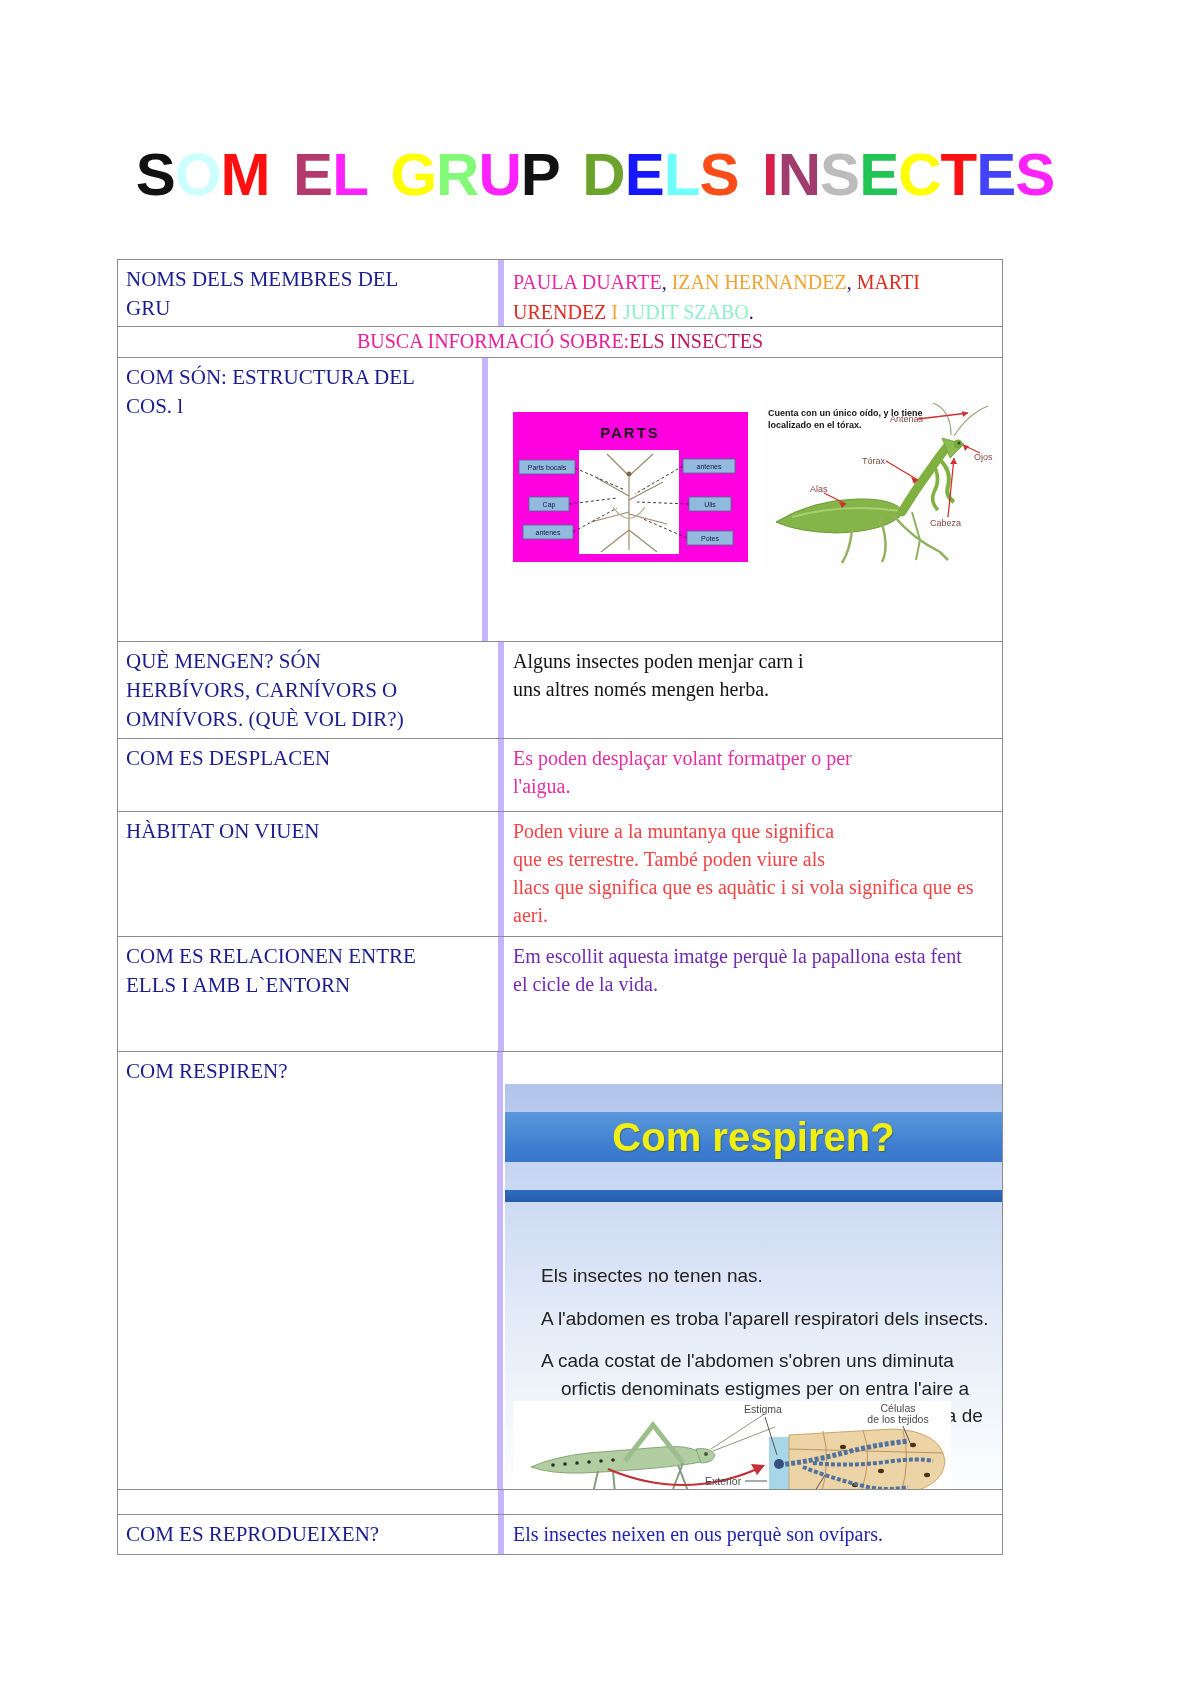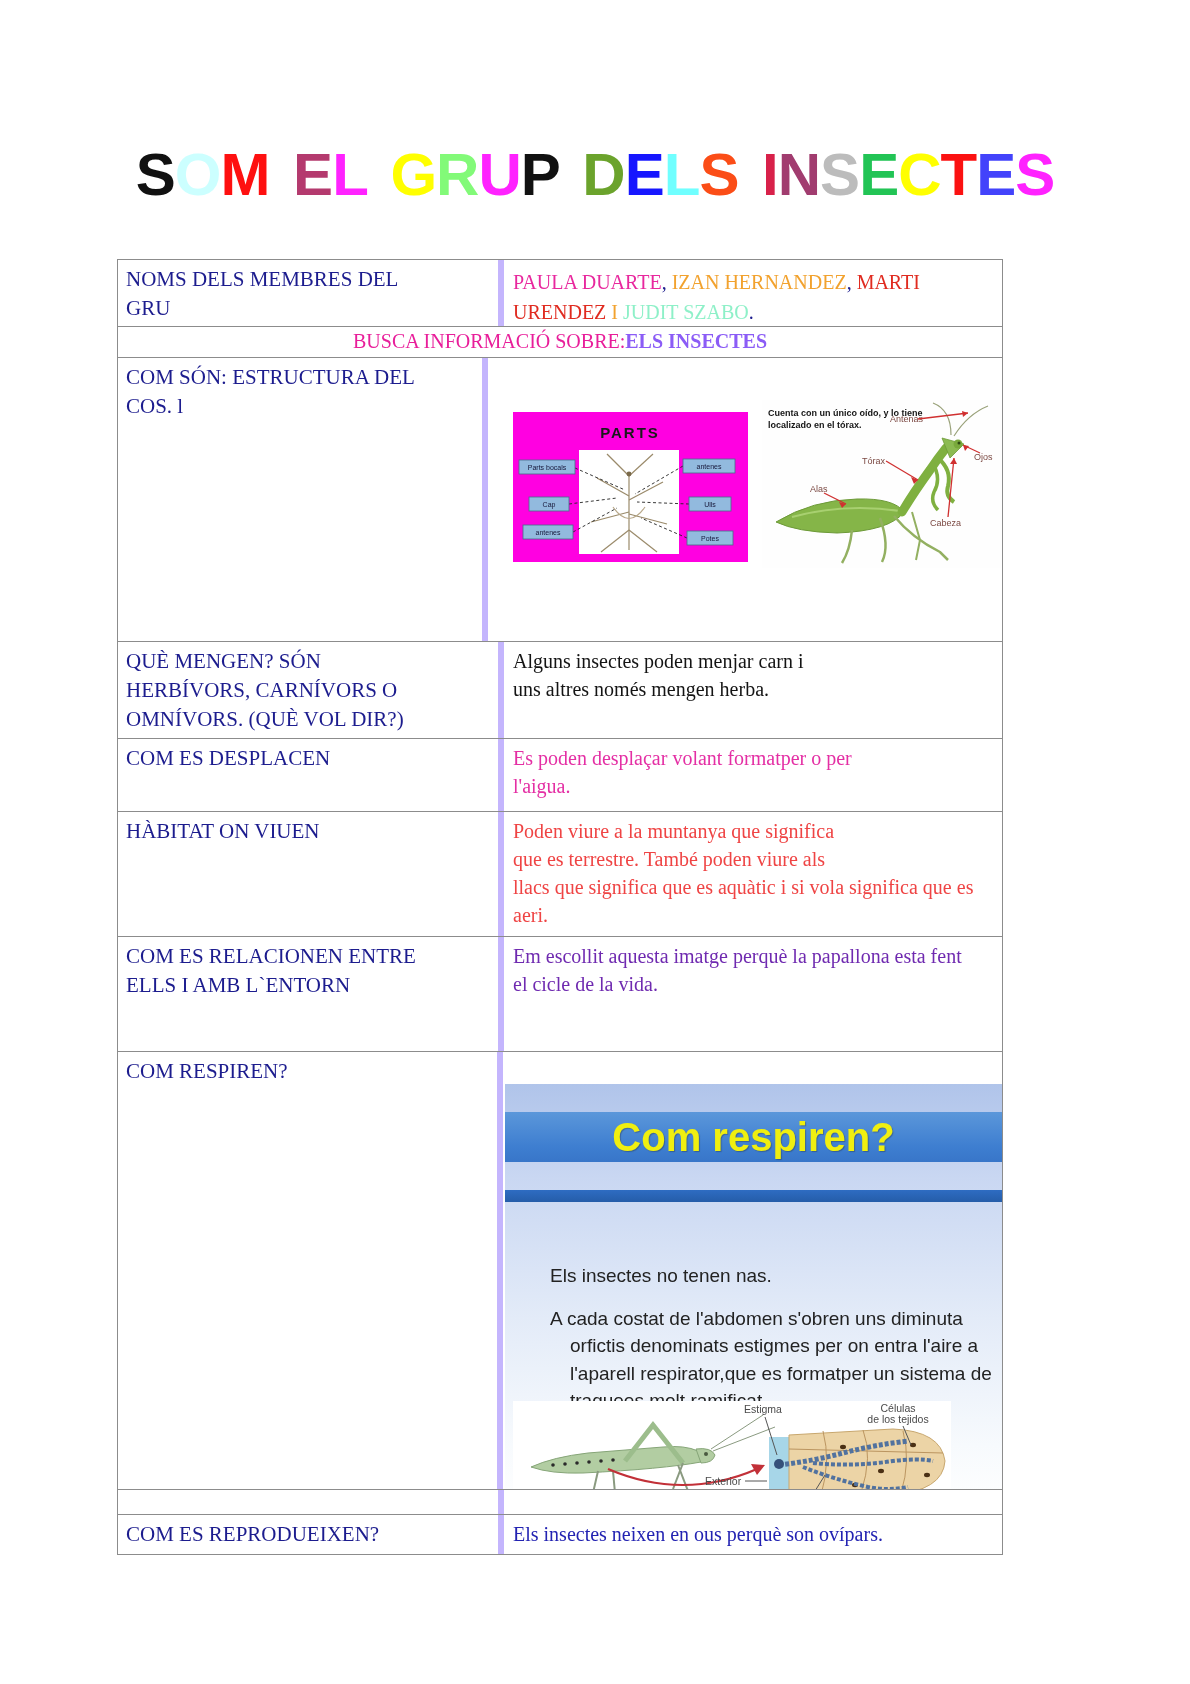--- a/index.html
+++ b/index.html
@@ -28,42 +28,42 @@
   
   #slide{position:relative;margin:4px 0 0 2px;width:497px;height:427px;
          background:linear-gradient(180deg,#b0c4ea 0%,#c9d7f2 22%,#e3ebf8 55%,#f7fafd 85%,#ffffff 100%);
          border-bottom:2px solid #a9c3e6;box-sizing:border-box;
          font-family:"Liberation Sans",sans-serif;}
   #slide-head{height:50px;background:linear-gradient(180deg,#5b97da 0%,#3e7ed0 70%,#3876c9 100%);
               display:flex;align-items:center;justify-content:center;}
   #slide-head-title{font-size:40px;font-weight:bold;color:#f0ef10;
                     text-shadow:1px 1px 1px rgba(40,40,40,.35);}
   #slide-strip{height:12px;background:linear-gradient(180deg,#2e6cc2,#255da9);}
-  #slide-bullets{padding:32px 10px 0 36px;color:#222;font-size:19px;line-height:1.45;margin-left:9px;}
+  #slide-bullets{padding:32px 10px 0 36px;color:#222;font-size:19px;line-height:1.45;}
   #slide-bullets p{margin:0 0 15px 0;padding-left:20px;text-indent:-20px;max-width:452px;}
   #slide-diagram{position:absolute;left:8px;bottom:6px;width:438px;height:102px;background:#fff;}
   svg text{font-family:"Liberation Sans",sans-serif;}
 </style>
 </head>
 <body>
 
 <div id="page">
 
   <div id="title"><span style="color: rgb(17, 17, 17);">S</span><span style="color: rgb(204, 255, 255);">O</span><span style="color: rgb(254, 16, 16);">M</span><span style="color: rgb(0, 0, 0);"> </span><span style="color: rgb(180, 58, 110);">E</span><span style="color: rgb(255, 34, 255);">L</span><span style="color: rgb(0, 0, 0);"> </span><span style="color: rgb(255, 255, 0);">G</span><span style="color: rgb(130, 250, 120);">R</span><span style="color: rgb(255, 34, 255);">U</span><span style="color: rgb(17, 17, 17);">P</span><span style="color: rgb(0, 0, 0);"> </span><span style="color: rgb(107, 163, 44);">D</span><span style="color: rgb(22, 22, 255);">E</span><span style="color: rgb(112, 255, 255);">L</span><span style="color: rgb(251, 77, 23);">S</span><span style="color: rgb(0, 0, 0);"> </span><span style="color: rgb(216, 33, 74);">I</span><span style="color: rgb(161, 60, 111);">N</span><span style="color: rgb(188, 188, 188);">S</span><span style="color: rgb(34, 196, 85);">E</span><span style="color: rgb(255, 255, 0);">C</span><span style="color: rgb(251, 17, 17);">T</span><span style="color: rgb(67, 67, 251);">E</span><span style="color: rgb(255, 34, 255);">S</span></div>
 
   <div id="doc-table">
 
     <div class="trow" style="height:66px">
       <div class="cl">NOMS DELS MEMBRES DEL
 GRU</div>
       <div class="cr names"><span style="color: rgb(232, 40, 158);"> PAULA DUARTE</span><span style="color: rgb(28, 28, 142);">,  </span><span style="color: rgb(242, 162, 46);">IZAN HERNANDEZ</span><span style="color: rgb(28, 28, 142);">,   </span><span style="color: rgb(224, 43, 32);">MARTI URENDEZ</span><span style="color: rgb(242, 162, 46);"> I </span><span style="color: rgb(142, 240, 200);">JUDIT SZABO</span><span style="color: rgb(28, 28, 142);">.</span></div>
     </div>
 
     <div class="trow merged" style="height:31px">
-      <span><span style="color: rgb(232, 30, 154);">BUSCA INFORMACIÓ SOBRE:</span><span style="color: #8b5cf6; font-weight: bold;">ELS INSECTES</span></span>
+      <span><span style="color: rgb(232, 30, 154);">BUSCA INFORMACIÓ SOBRE:</span><span style="color: #be185d;">ELS INSECTES</span></span>
     </div>
 
     <div class="trow" style="height:284px">
       <div class="cl">COM SÓN: ESTRUCTURA DEL
 COS. l</div>
       <div class="cr figs">
 
         
         <svg id="parts-fig" width="235" height="150" viewBox="0 0 235 150">
           <rect x="0" y="0" width="235" height="150" fill="#ff00e1"></rect>
@@ -186,21 +186,21 @@
     </div>
 
     <div class="trow" style="height:438px">
       <div class="cl">COM RESPIREN?</div>
       <div class="cr" style="padding:0">
         <div id="slide">
           <div id="slide-head">
             <span id="slide-head-title">Com respiren?</span>
           </div>
           <div id="slide-strip"></div>
-          <div id="slide-bullets"><p>Els insectes no tenen nas.</p><p>A cada costat de l'abdomen s'obren uns diminuta orfictis denominats estigmes per on entra l'aire a l'aparell respirator,que es formatper un sistema de traquees molt ramificat.</p></div>
+          <div id="slide-bullets"><p>Els insectes no tenen nas.</p><p>A l'abdomen es troba l'aparell respiratori dels insects.</p><p>A cada costat de l'abdomen s'obren uns diminuta orfictis denominats estigmes per on entra l'aire a l'aparell respirator,que es formatper un sistema de traquees molt ramificat.</p></div>
 
           
           <svg id="slide-diagram" width="438" height="102" viewBox="0 0 438 102">
             <rect width="438" height="102" fill="#ffffff"></rect>
             <g>
               <path d="M18,66 Q40,56 75,52 L150,46 Q172,44 185,50 Q194,55 188,61 Q150,68 70,72 Q38,73 18,66 Z" fill="#b2cda2" stroke="#86a578" stroke-width="1"></path>
               <path d="M183,48 Q198,46 202,54 Q200,62 188,62 Z" fill="#b2cda2" stroke="#86a578" stroke-width="1"></path>
               <circle cx="193" cy="53" r="2" fill="#4a5a40"></circle>
               <line x1="200" y1="50" x2="262" y2="26" stroke="#8a9a80" stroke-width="1"></line>
               <line x1="198" y1="48" x2="250" y2="14" stroke="#8a9a80" stroke-width="1"></line>

